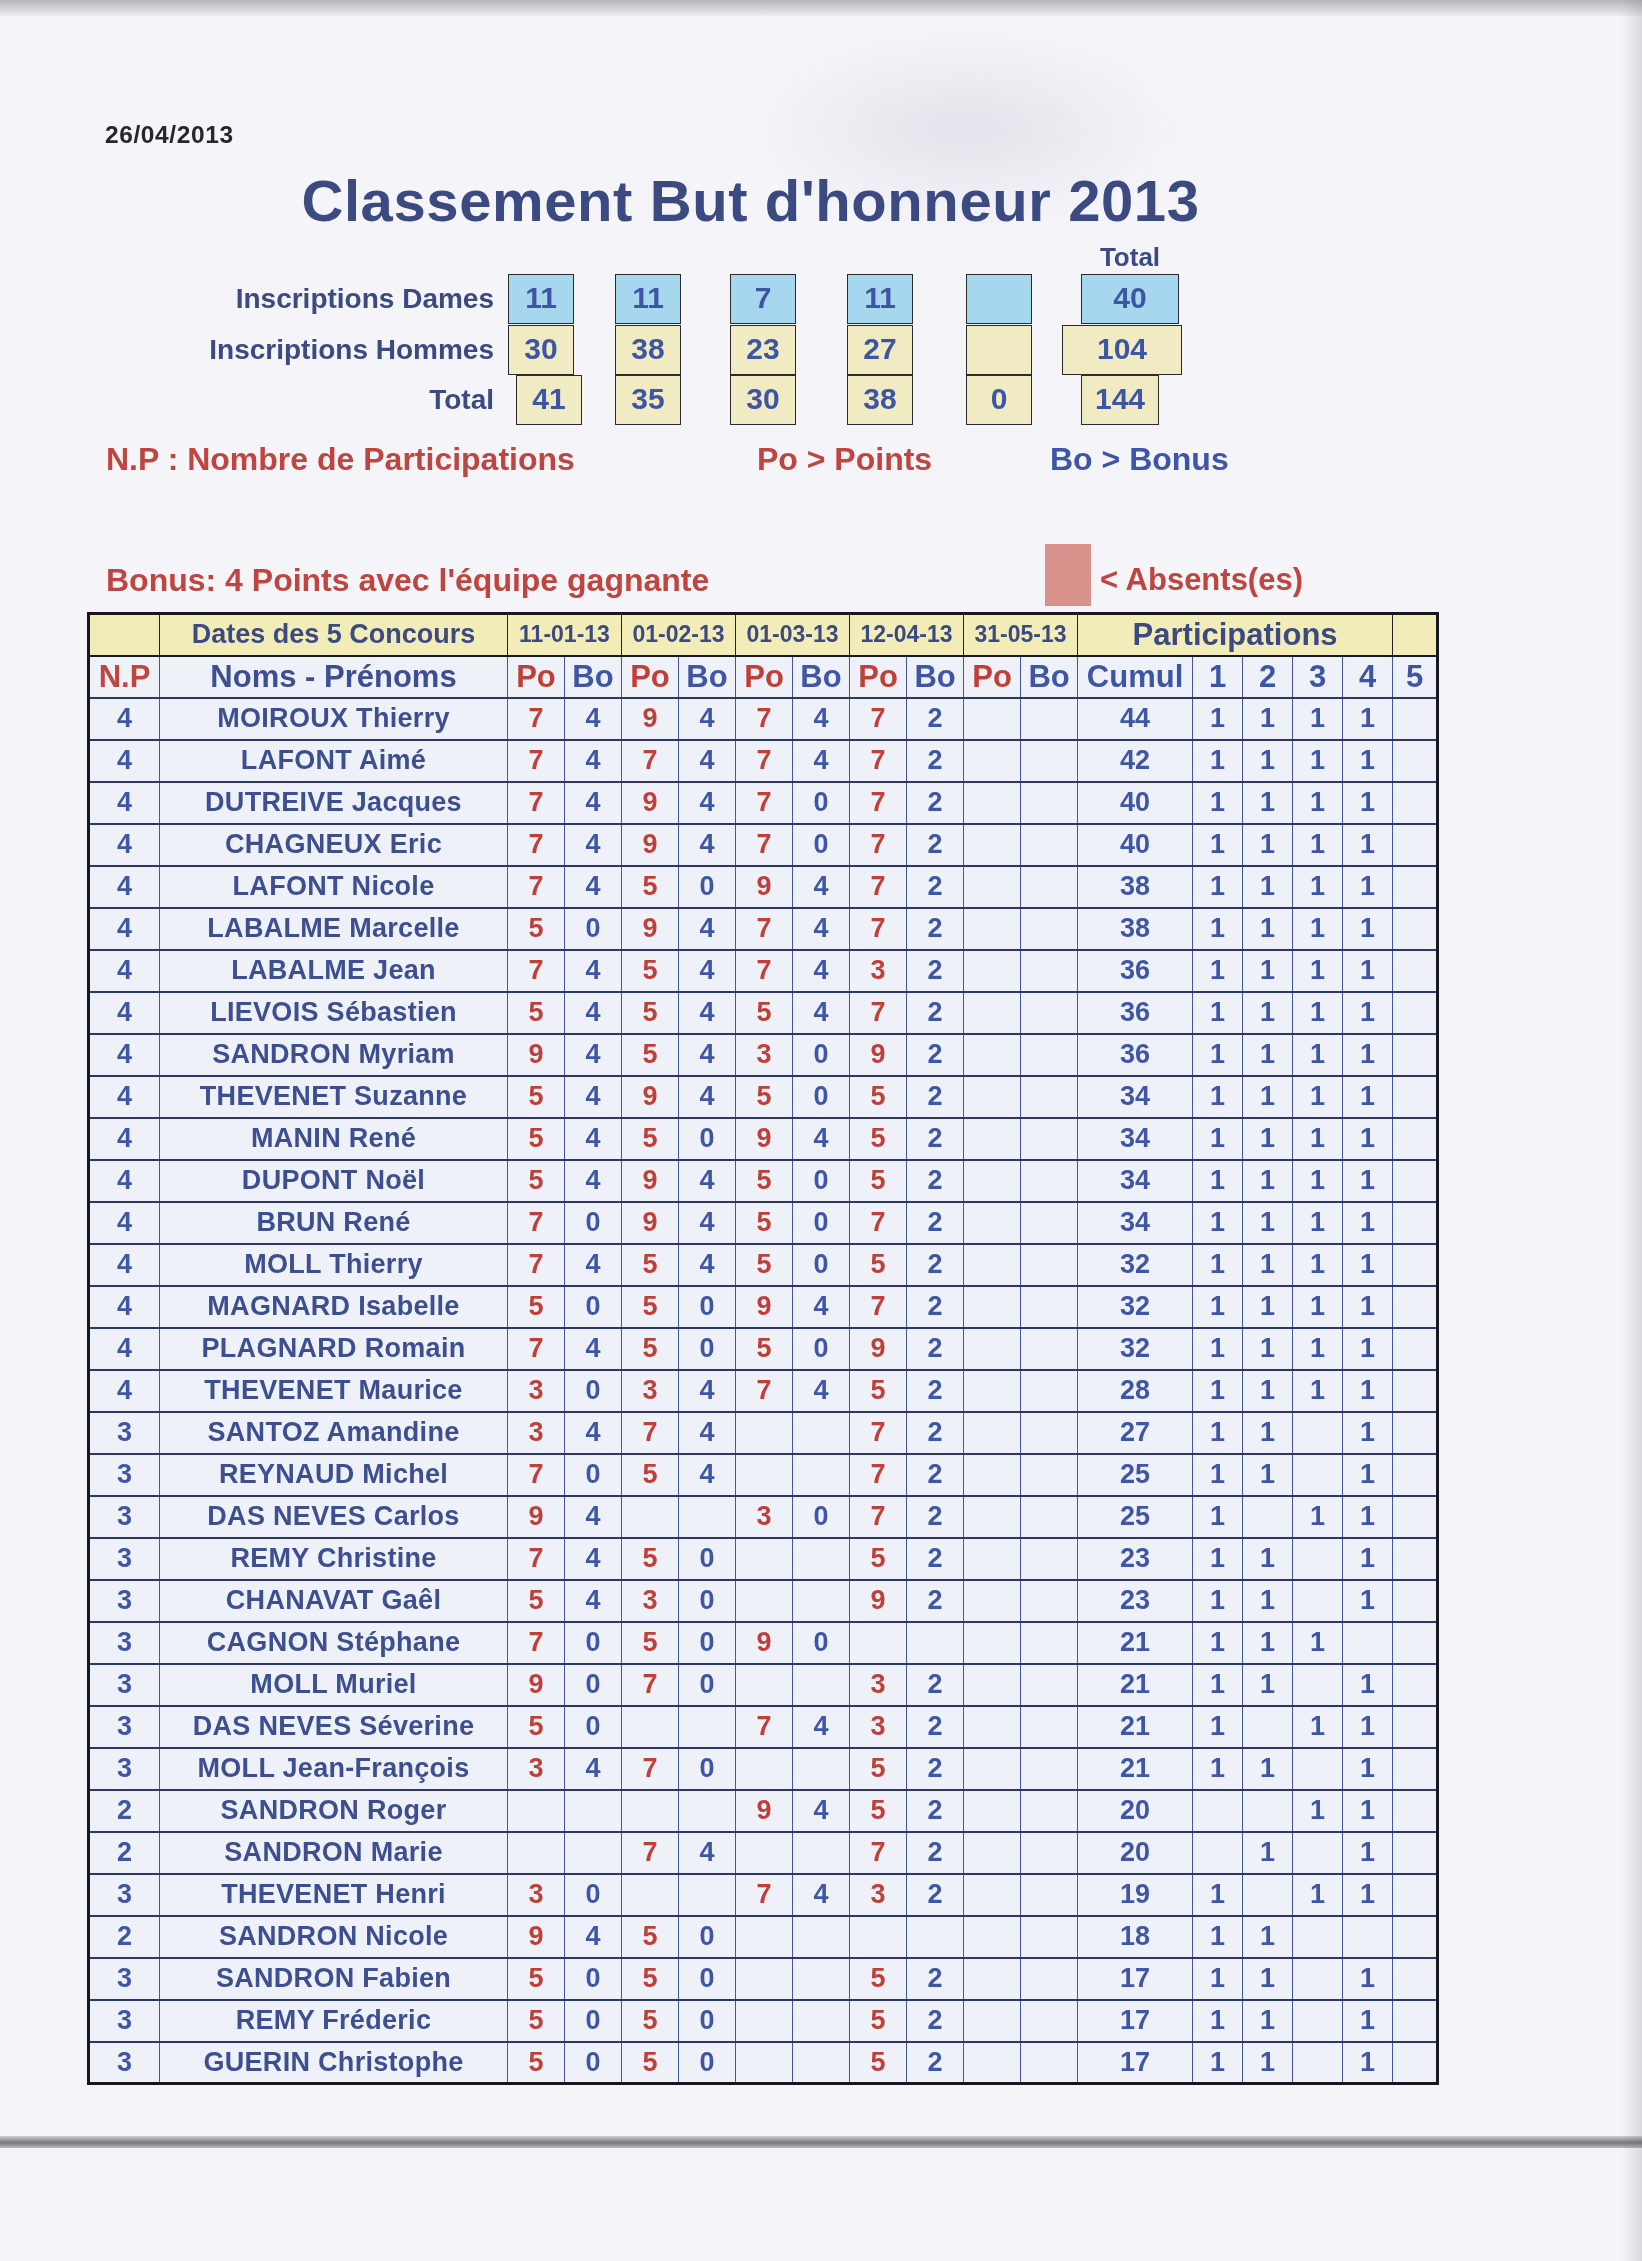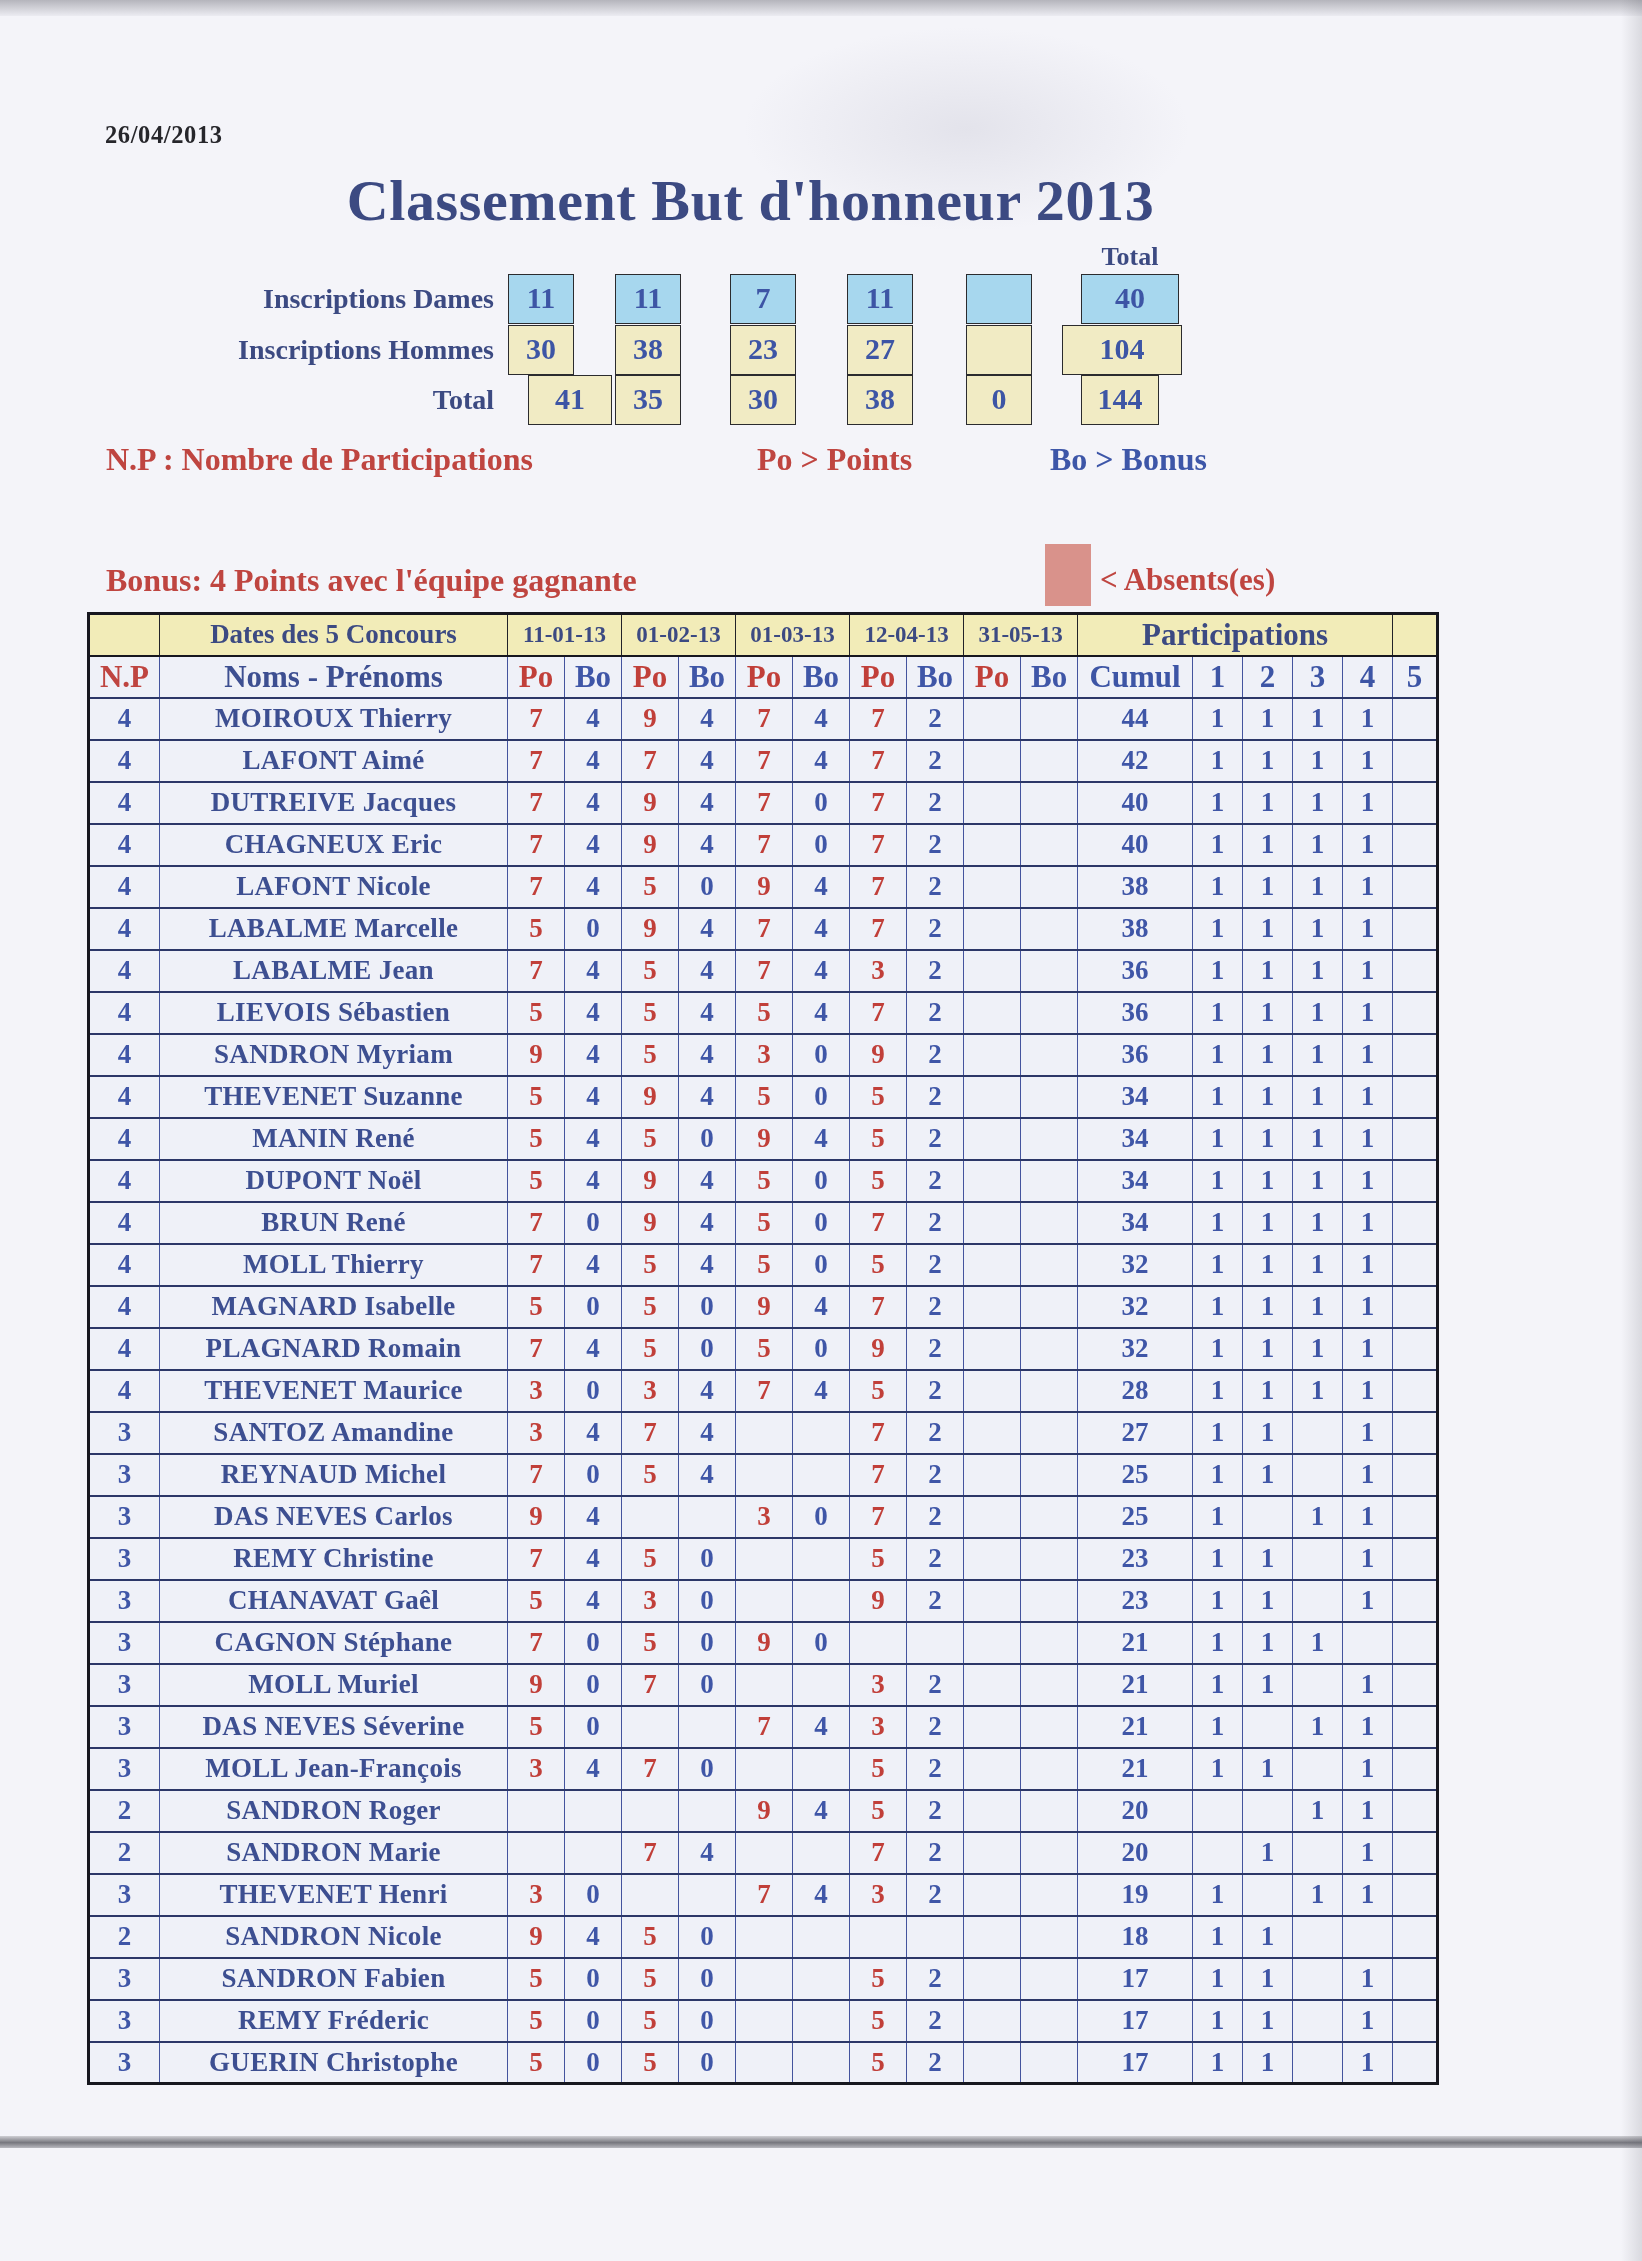--- a/index.html
+++ b/index.html
@@ -1,21 +1,21 @@
 <!DOCTYPE html>
 <html style="font-size:10.3px"><head>
 <meta charset="utf-8">
 <style>
   html,body{margin:0;padding:0;background:#9a9aa0;}
   .page{
     position:relative;
     width:1643px;height:2261px;
     background:#f4f4f9;
     overflow:hidden;
-    font-family:Liberation Serif, serif;
+    font-family:Liberation Sans, sans-serif;
   }
   
   .scan-top{position:absolute;left:0;top:0;width:100%;height:15.5px;
     background:linear-gradient(#b5b5bc,#ececf2);}
   .scan-bottom{position:absolute;left:0;top:2136px;width:100%;height:11.6px;
     background:linear-gradient(#cfcfd4,#77777e 55%,#b9b9bf);}
   .scan-right{position:absolute;right:0;top:0;width:22px;height:100%;
     background:linear-gradient(to right, rgba(0,0,0,0), rgba(90,90,100,0.18));}
   .scan-fold{position:absolute;left:741px;top:26px;width:451px;height:206px;
     background:radial-gradient(ellipse at center, rgba(160,160,180,0.20), rgba(160,160,180,0) 70%);}
@@ -93,21 +93,21 @@
       <div class="ibox tone-blue" style="left: 730px; top: 274px; width: 66px; height: 50px;">7</div>
       <div class="ibox tone-blue" style="left: 847px; top: 274px; width: 66px; height: 50px;">11</div>
       <div class="ibox tone-blue" style="left: 966px; top: 274px; width: 66px; height: 50px;"></div>
       <div class="ibox tone-blue" style="left: 1081px; top: 274px; width: 98px; height: 50px;">40</div>
       <div class="ibox tone-cream" style="left: 508px; top: 325px; width: 66px; height: 50px;">30</div>
       <div class="ibox tone-cream" style="left: 615px; top: 325px; width: 66px; height: 50px;">38</div>
       <div class="ibox tone-cream" style="left: 730px; top: 325px; width: 66px; height: 50px;">23</div>
       <div class="ibox tone-cream" style="left: 847px; top: 325px; width: 66px; height: 50px;">27</div>
       <div class="ibox tone-cream" style="left: 966px; top: 325px; width: 66px; height: 50px;"></div>
       <div class="ibox tone-cream" style="left: 1062px; top: 325px; width: 120px; height: 50px; text-align: center;">104</div>
-      <div class="ibox tone-cream" style="left: 528px; top: 375px; width: 84px; height: 50px;">41</div>
+      <div class="ibox tone-cream" style="left: 516px; top: 375px; width: 66px; height: 50px;">41</div>
       <div class="ibox tone-cream" style="left: 615px; top: 375px; width: 66px; height: 50px;">35</div>
       <div class="ibox tone-cream" style="left: 730px; top: 375px; width: 66px; height: 50px;">30</div>
       <div class="ibox tone-cream" style="left: 847px; top: 375px; width: 66px; height: 50px;">38</div>
       <div class="ibox tone-cream" style="left: 966px; top: 375px; width: 66px; height: 50px;">0</div>
       <div class="ibox tone-cream" style="left: 1081px; top: 375px; width: 78px; height: 50px; text-align: center;">144</div>
     </div>
 
   <div class="leg red" style="left:106px;top:441px">N.P :  Nombre de Participations</div>
   <div class="leg red" style="left:757px;top:441px">Po &gt; Points</div>
   <div class="leg blue" style="left:1050px;top:441px">Bo &gt; Bonus</div>

